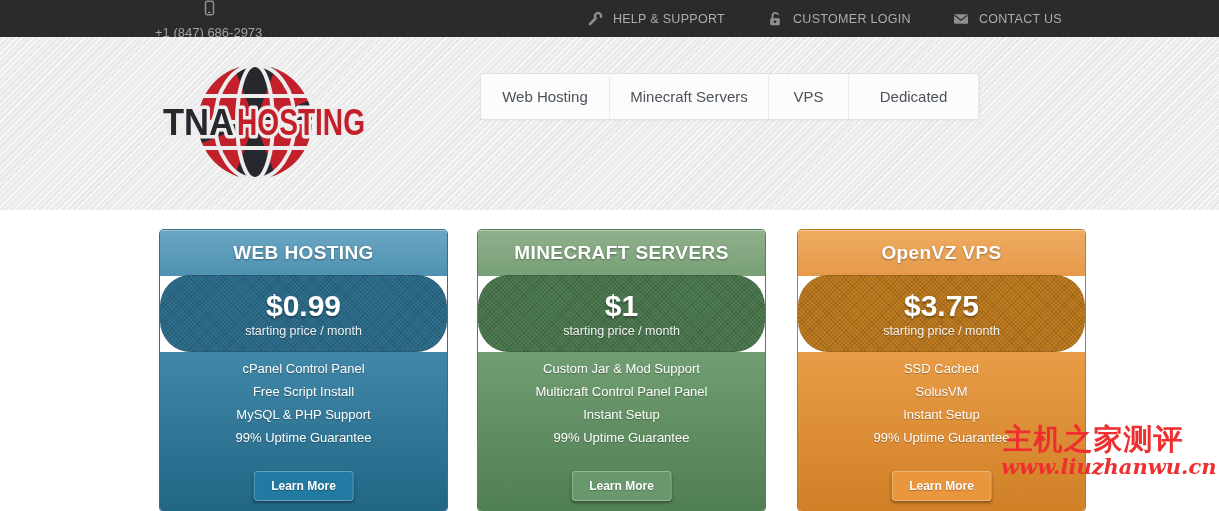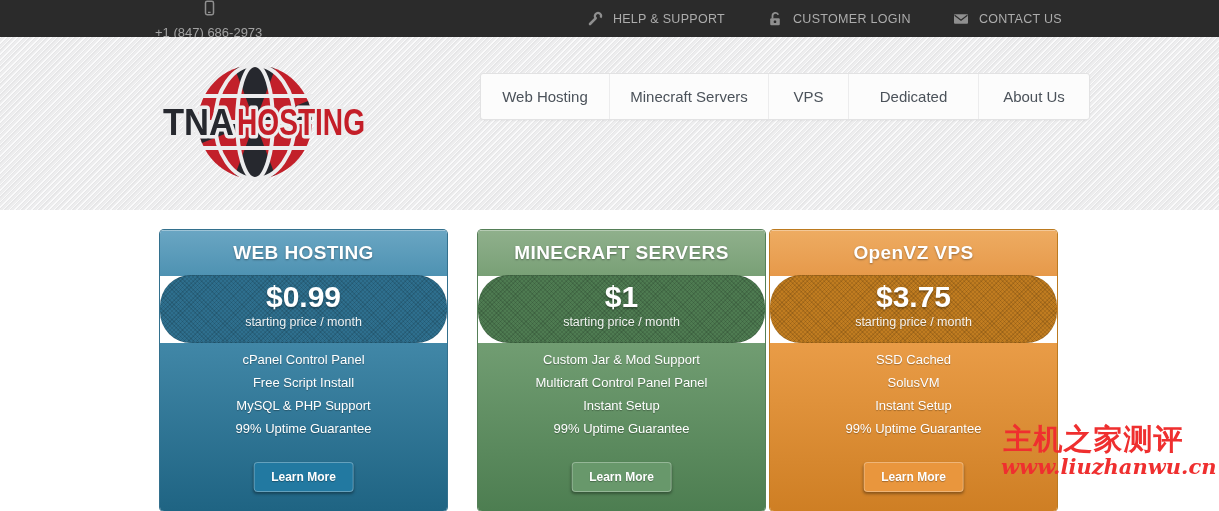--- a/index.html
+++ b/index.html
@@ -54,32 +54,32 @@
   .nav-item:nth-child(3){width:80px;}
   .nav-item:nth-child(4){width:130px;}
   .nav-item:nth-child(5){width:110px;border-right:none;}
   
   .card{
     position:absolute;top:230px;width:287px;height:281px;
     border-radius:4px;overflow:hidden;
   }
   .card.blue{left:160px;box-shadow:0 0 0 1px #33708d;}
   .card.green{left:478px;box-shadow:0 0 0 1px #557f57;}
-  .card.orange{left:770px;box-shadow:0 0 0 1px #bc7a1f;}
+  .card.orange{left:798px;box-shadow:0 0 0 1px #bc7a1f;}
   .card-header{
     height:46px;display:flex;align-items:center;justify-content:center;
     color:#fff;font-size:19px;font-weight:bold;letter-spacing:.4px;
     text-shadow:0 1px 2px rgba(0,0,0,.35);
     box-shadow:inset 0 1px 0 rgba(255,255,255,.35);
   }
   .card.blue   .card-header{background:linear-gradient(#6aa6c3,#4e92b2);}
   .card.green  .card-header{background:linear-gradient(#90b08c,#79a076);}
   .card.orange .card-header{background:linear-gradient(#eeac62,#e6994a);}
   .card-price{
-    height:62px;text-align:center;padding-top:4px;box-sizing:content-box;
+    height:62px;text-align:center;padding-top:13px;box-sizing:content-box;
     background-image:
       repeating-linear-gradient(45deg, rgba(0,0,0,.11) 0 1px, transparent 1px 3px),
       repeating-linear-gradient(-45deg, rgba(0,0,0,.11) 0 1px, transparent 1px 3px);
     border-top:1px solid rgba(0,0,0,.12);
     border-bottom:1px solid rgba(0,0,0,.10);
     margin-top:-1px;
     border-radius:31px;
   }
   .card.blue   .card-price{background-color:#2e6f8e;}
   .card.green  .card-price{background-color:#4e7b51;}
@@ -193,21 +193,20 @@
       </g>
       <text x="3" y="75" font-family="Liberation Sans, sans-serif" font-weight="bold" font-size="36" fill="#26282e" stroke="#ededee" stroke-width="7" paint-order="stroke" stroke-linejoin="round" textLength="71" lengthAdjust="spacingAndGlyphs">TNA</text>
       <text x="77" y="75" font-family="Liberation Sans, sans-serif" font-weight="bold" font-size="36" fill="#c41e28" stroke="#ededee" stroke-width="7" paint-order="stroke" stroke-linejoin="round" textLength="128" lengthAdjust="spacingAndGlyphs">HOSTING</text>
     </svg>
   </div>
   <nav class="nav">
     <div class="nav-item">Web Hosting</div>
     <div class="nav-item">Minecraft Servers</div>
     <div class="nav-item">VPS</div>
     <div class="nav-item">Dedicated</div>
-    <div class="nav-item">About Us</div>
   </nav>
 </div>
 
 <div class="card blue">
   <div class="card-header">WEB HOSTING</div>
   <div class="card-price">
     <div class="price-amount">$0.99</div>
     <div class="price-note">starting price / month</div>
   </div>
   <div class="card-body">

